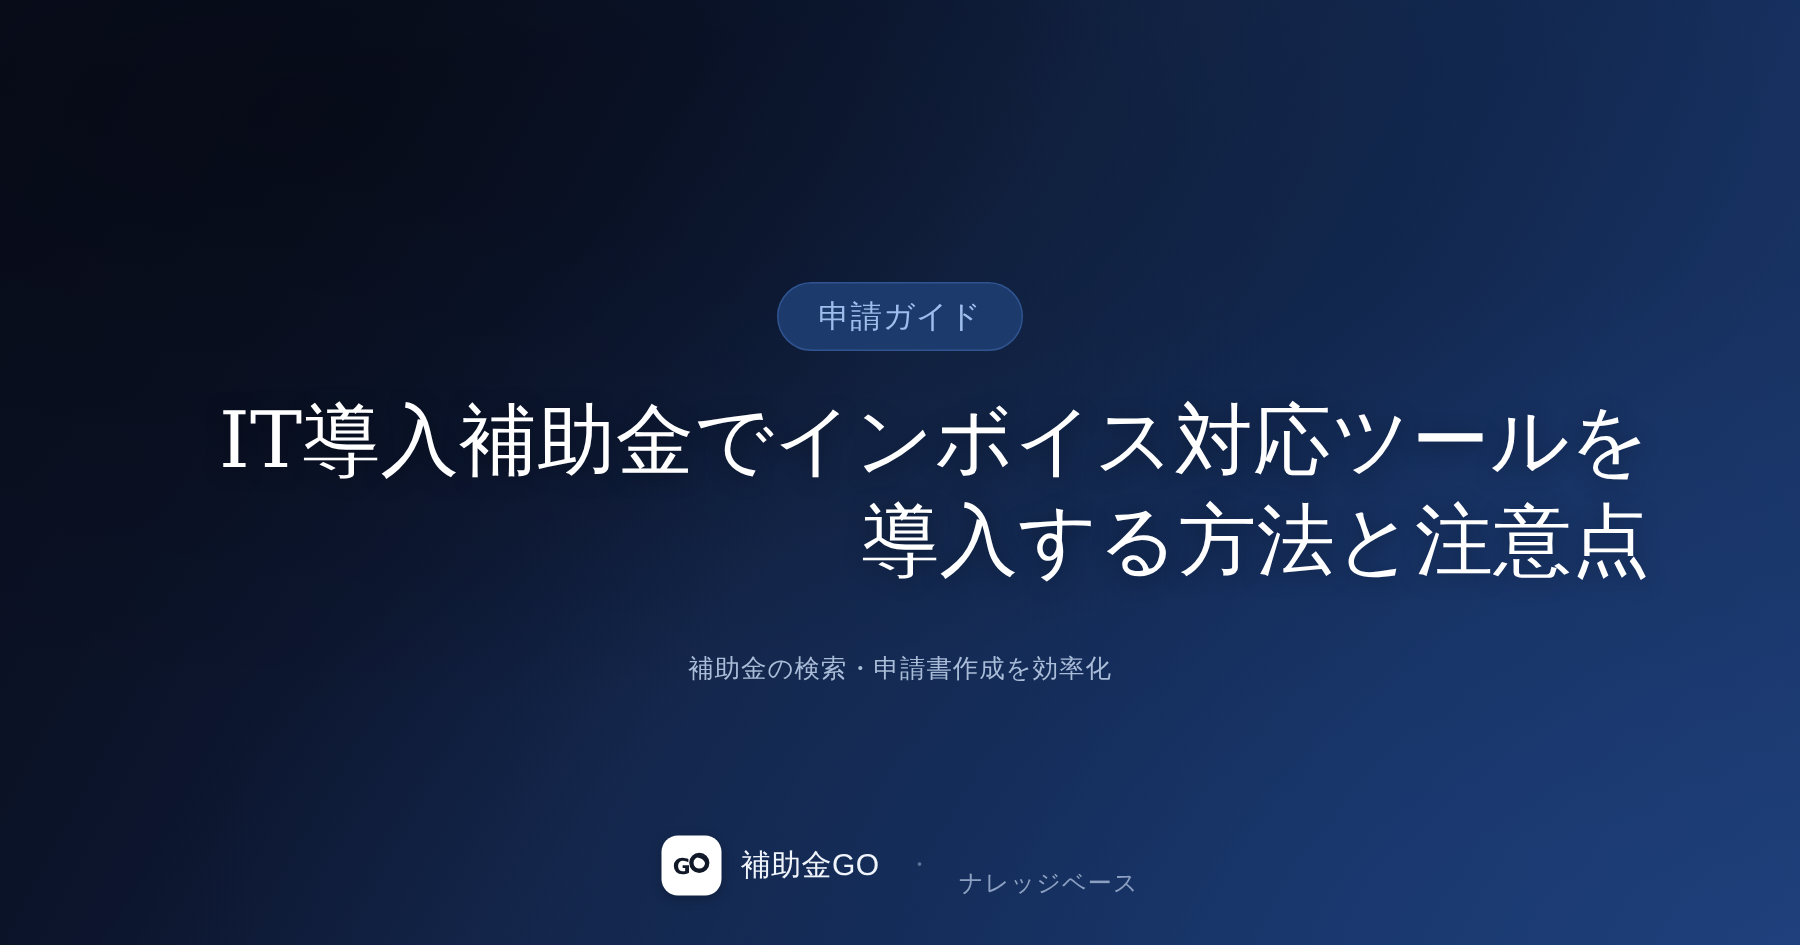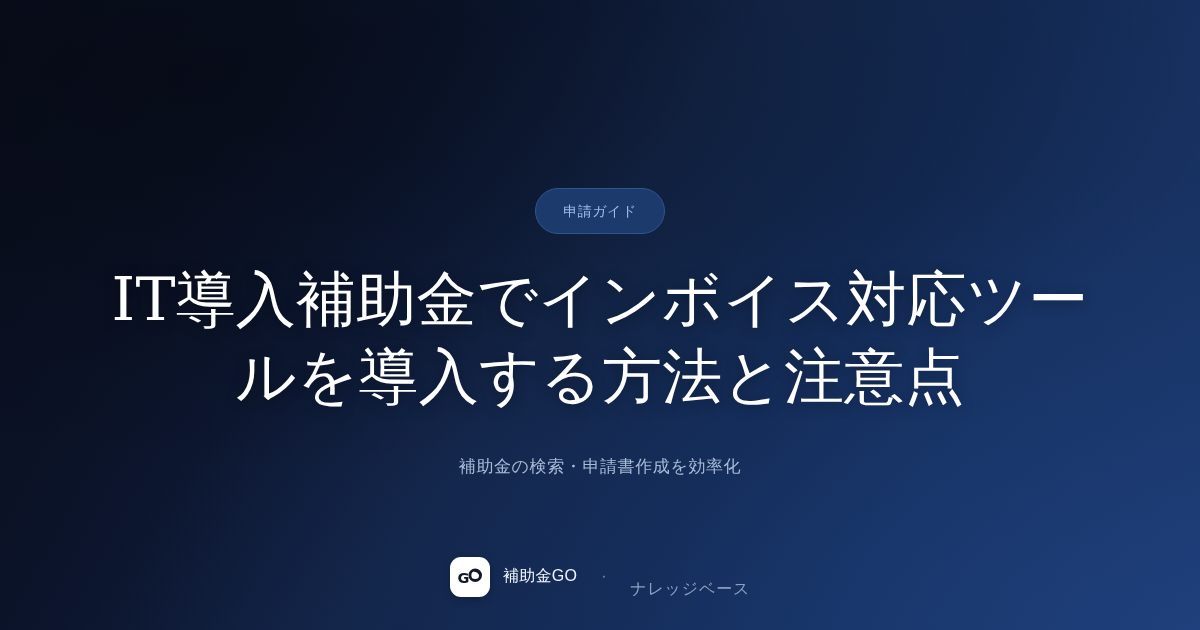--- a/index.html
+++ b/index.html
@@ -73,33 +73,33 @@
     margin-top: 188px;
     display: inline-flex;
     align-items: center;
     justify-content: flex-start;
     height: 44px;
     padding: 0 27px;
     border-radius: 999px;
     background: #1d3a6d;
     border: 1px solid #2f5490;
     color: #9dbdec;
-    font-size: 14px;
+    font-size: 21px;
     letter-spacing: 0.5px;
     line-height: 1;
     white-space: nowrap;
   }
 
   .title {
     margin: 27px 0 0 0;
     width: 1000px;
-    text-align: center;
+    text-align: right;
     color: #ffffff;
     font-family: "DejaVu Serif", "Liberation Serif", serif;
-    font-size: 60px;
+    font-size: 52px;
     font-weight: 400;
     line-height: 1.28;
     letter-spacing: 0.2px;
     text-shadow: 0 2px 14px rgba(0,0,0,0.35);
   }
 
   .subtitle {
     margin: 40px 0 0 0;
     color: #a9bcd8;
     font-size: 17px;
@@ -126,21 +126,21 @@
     background: #ffffff;
     display: flex;
     align-items: center;
     justify-content: center;
     flex: none;
     box-shadow: 0 2px 8px rgba(0,0,0,0.25);
   }
 
   .brand-name {
     color: #f0f4fb;
-    font-size: 16px;
+    font-size: 20px;
     letter-spacing: 0.3px;
   }
 
   .dot-sep {
     color: #5f7499;
     font-size: 15px;
     margin: 0 6px;
     line-height: 1;
   }
 

